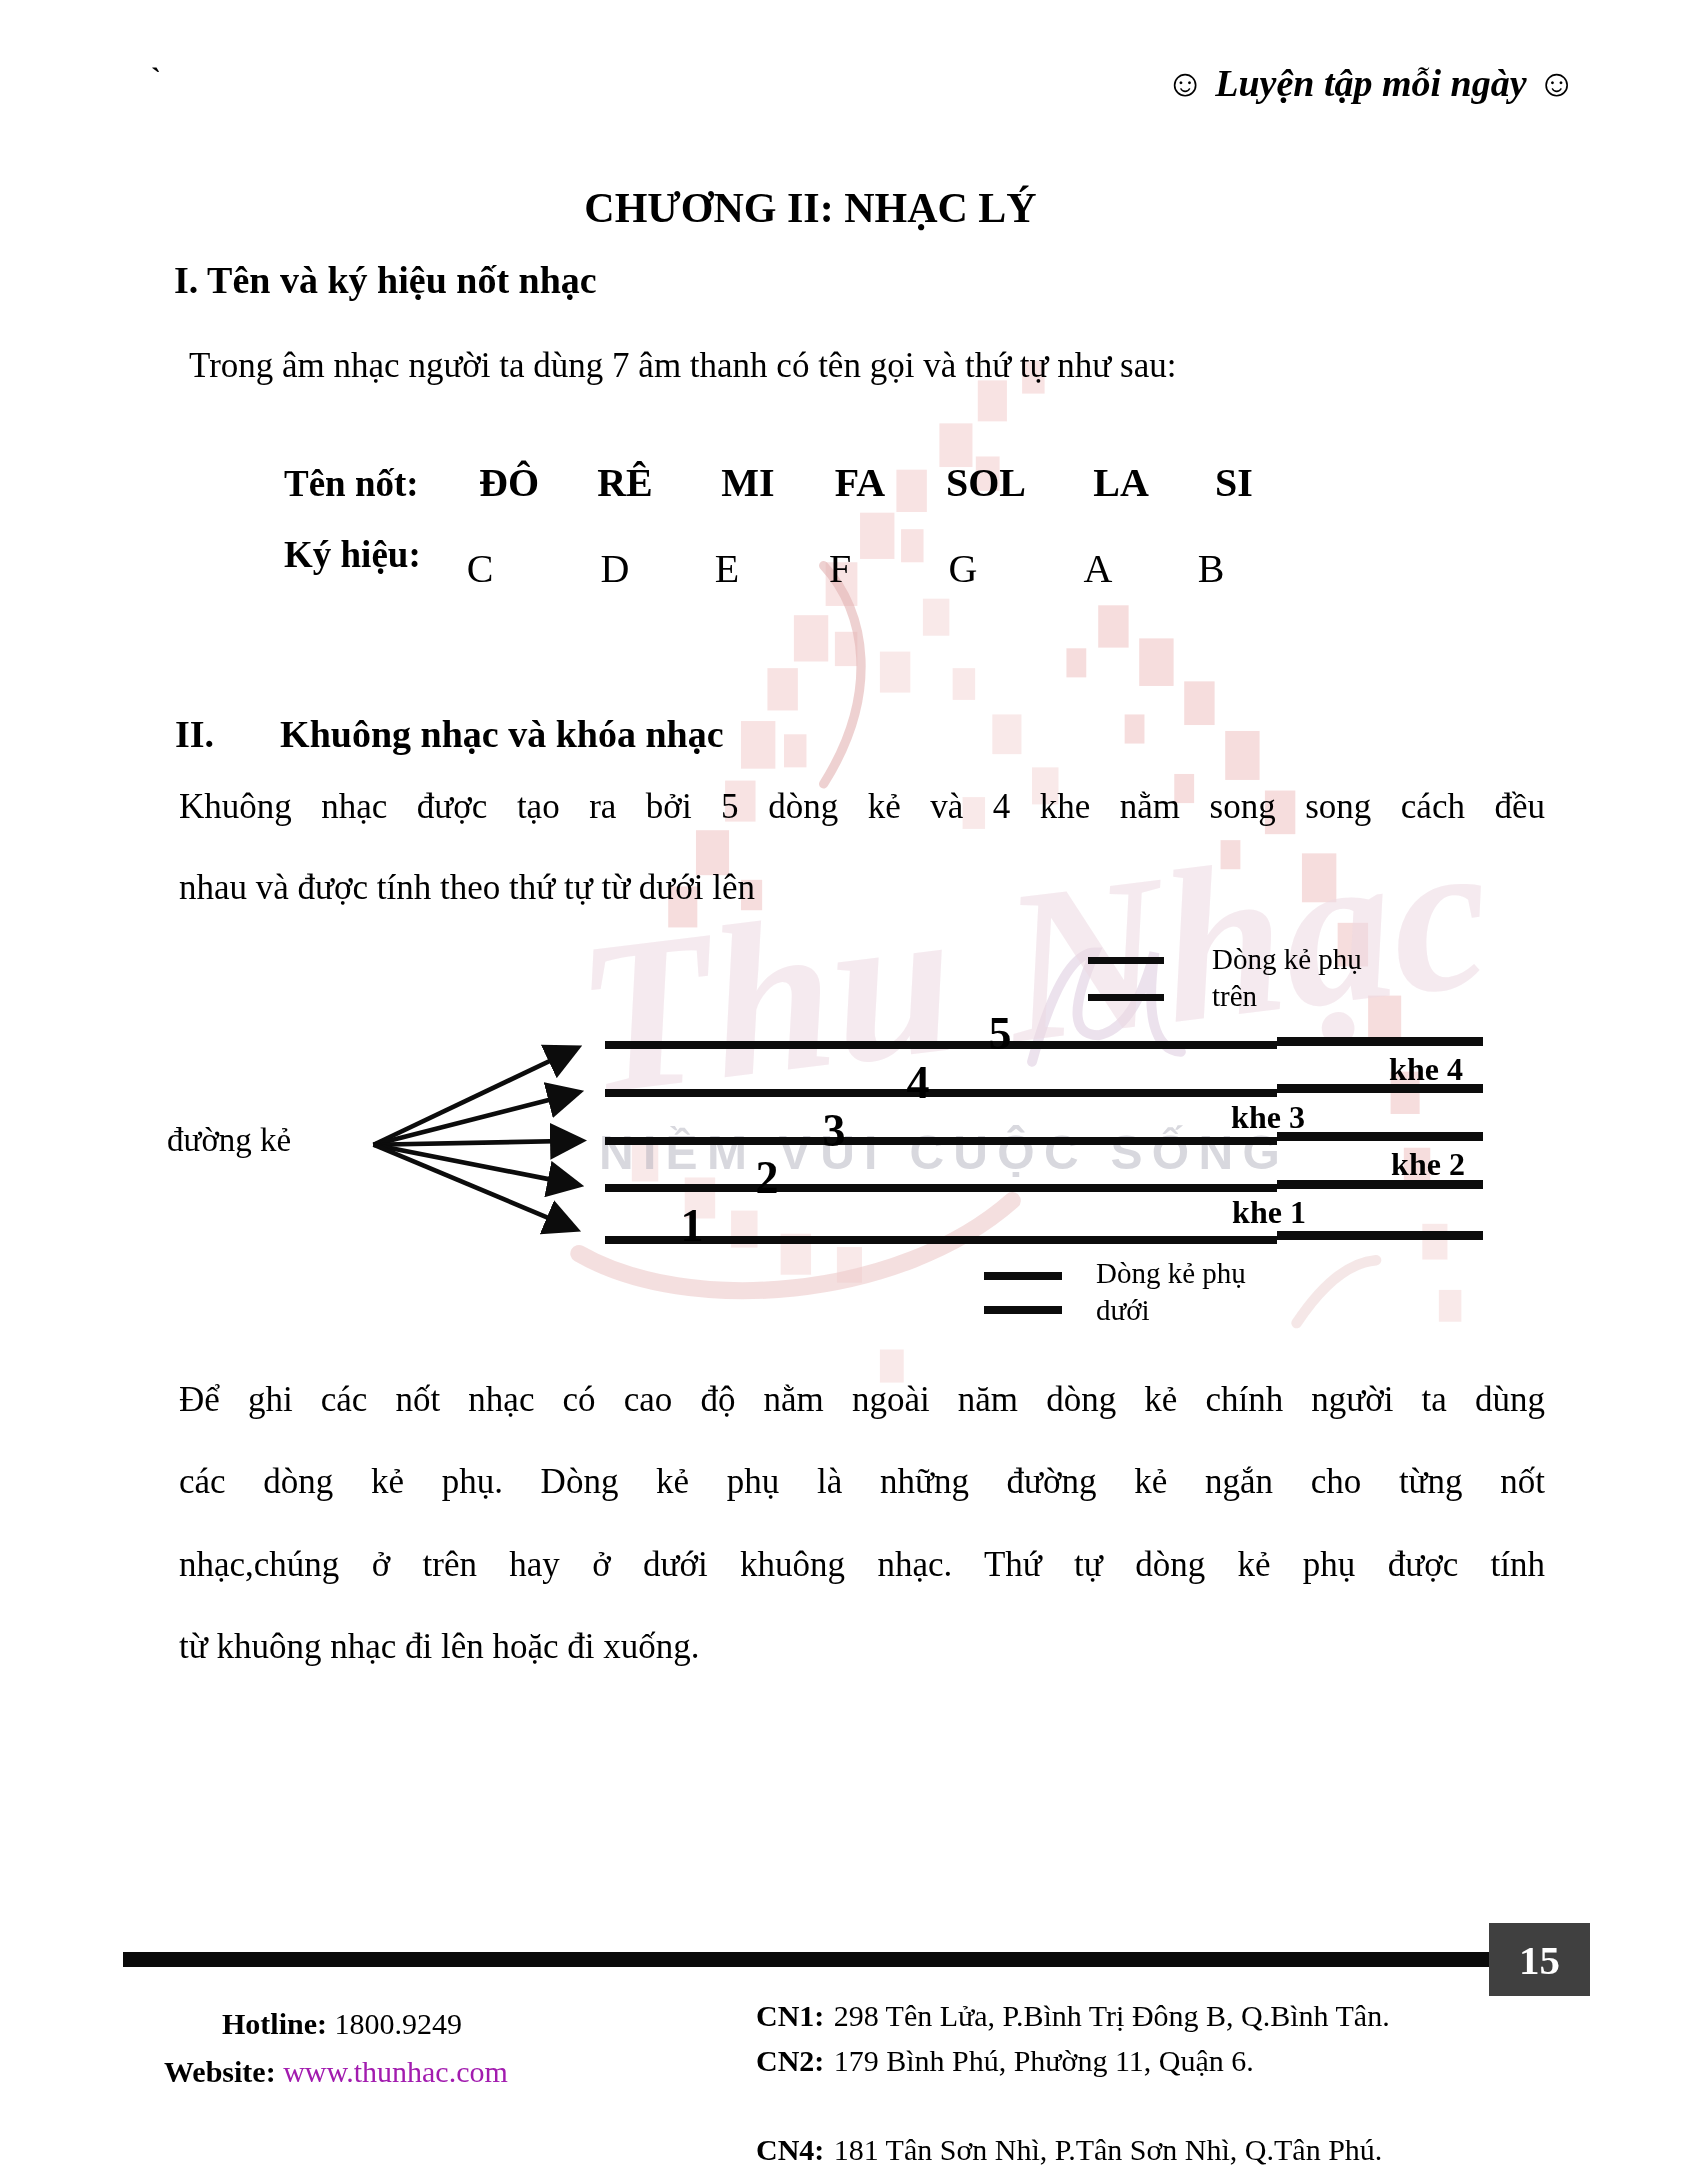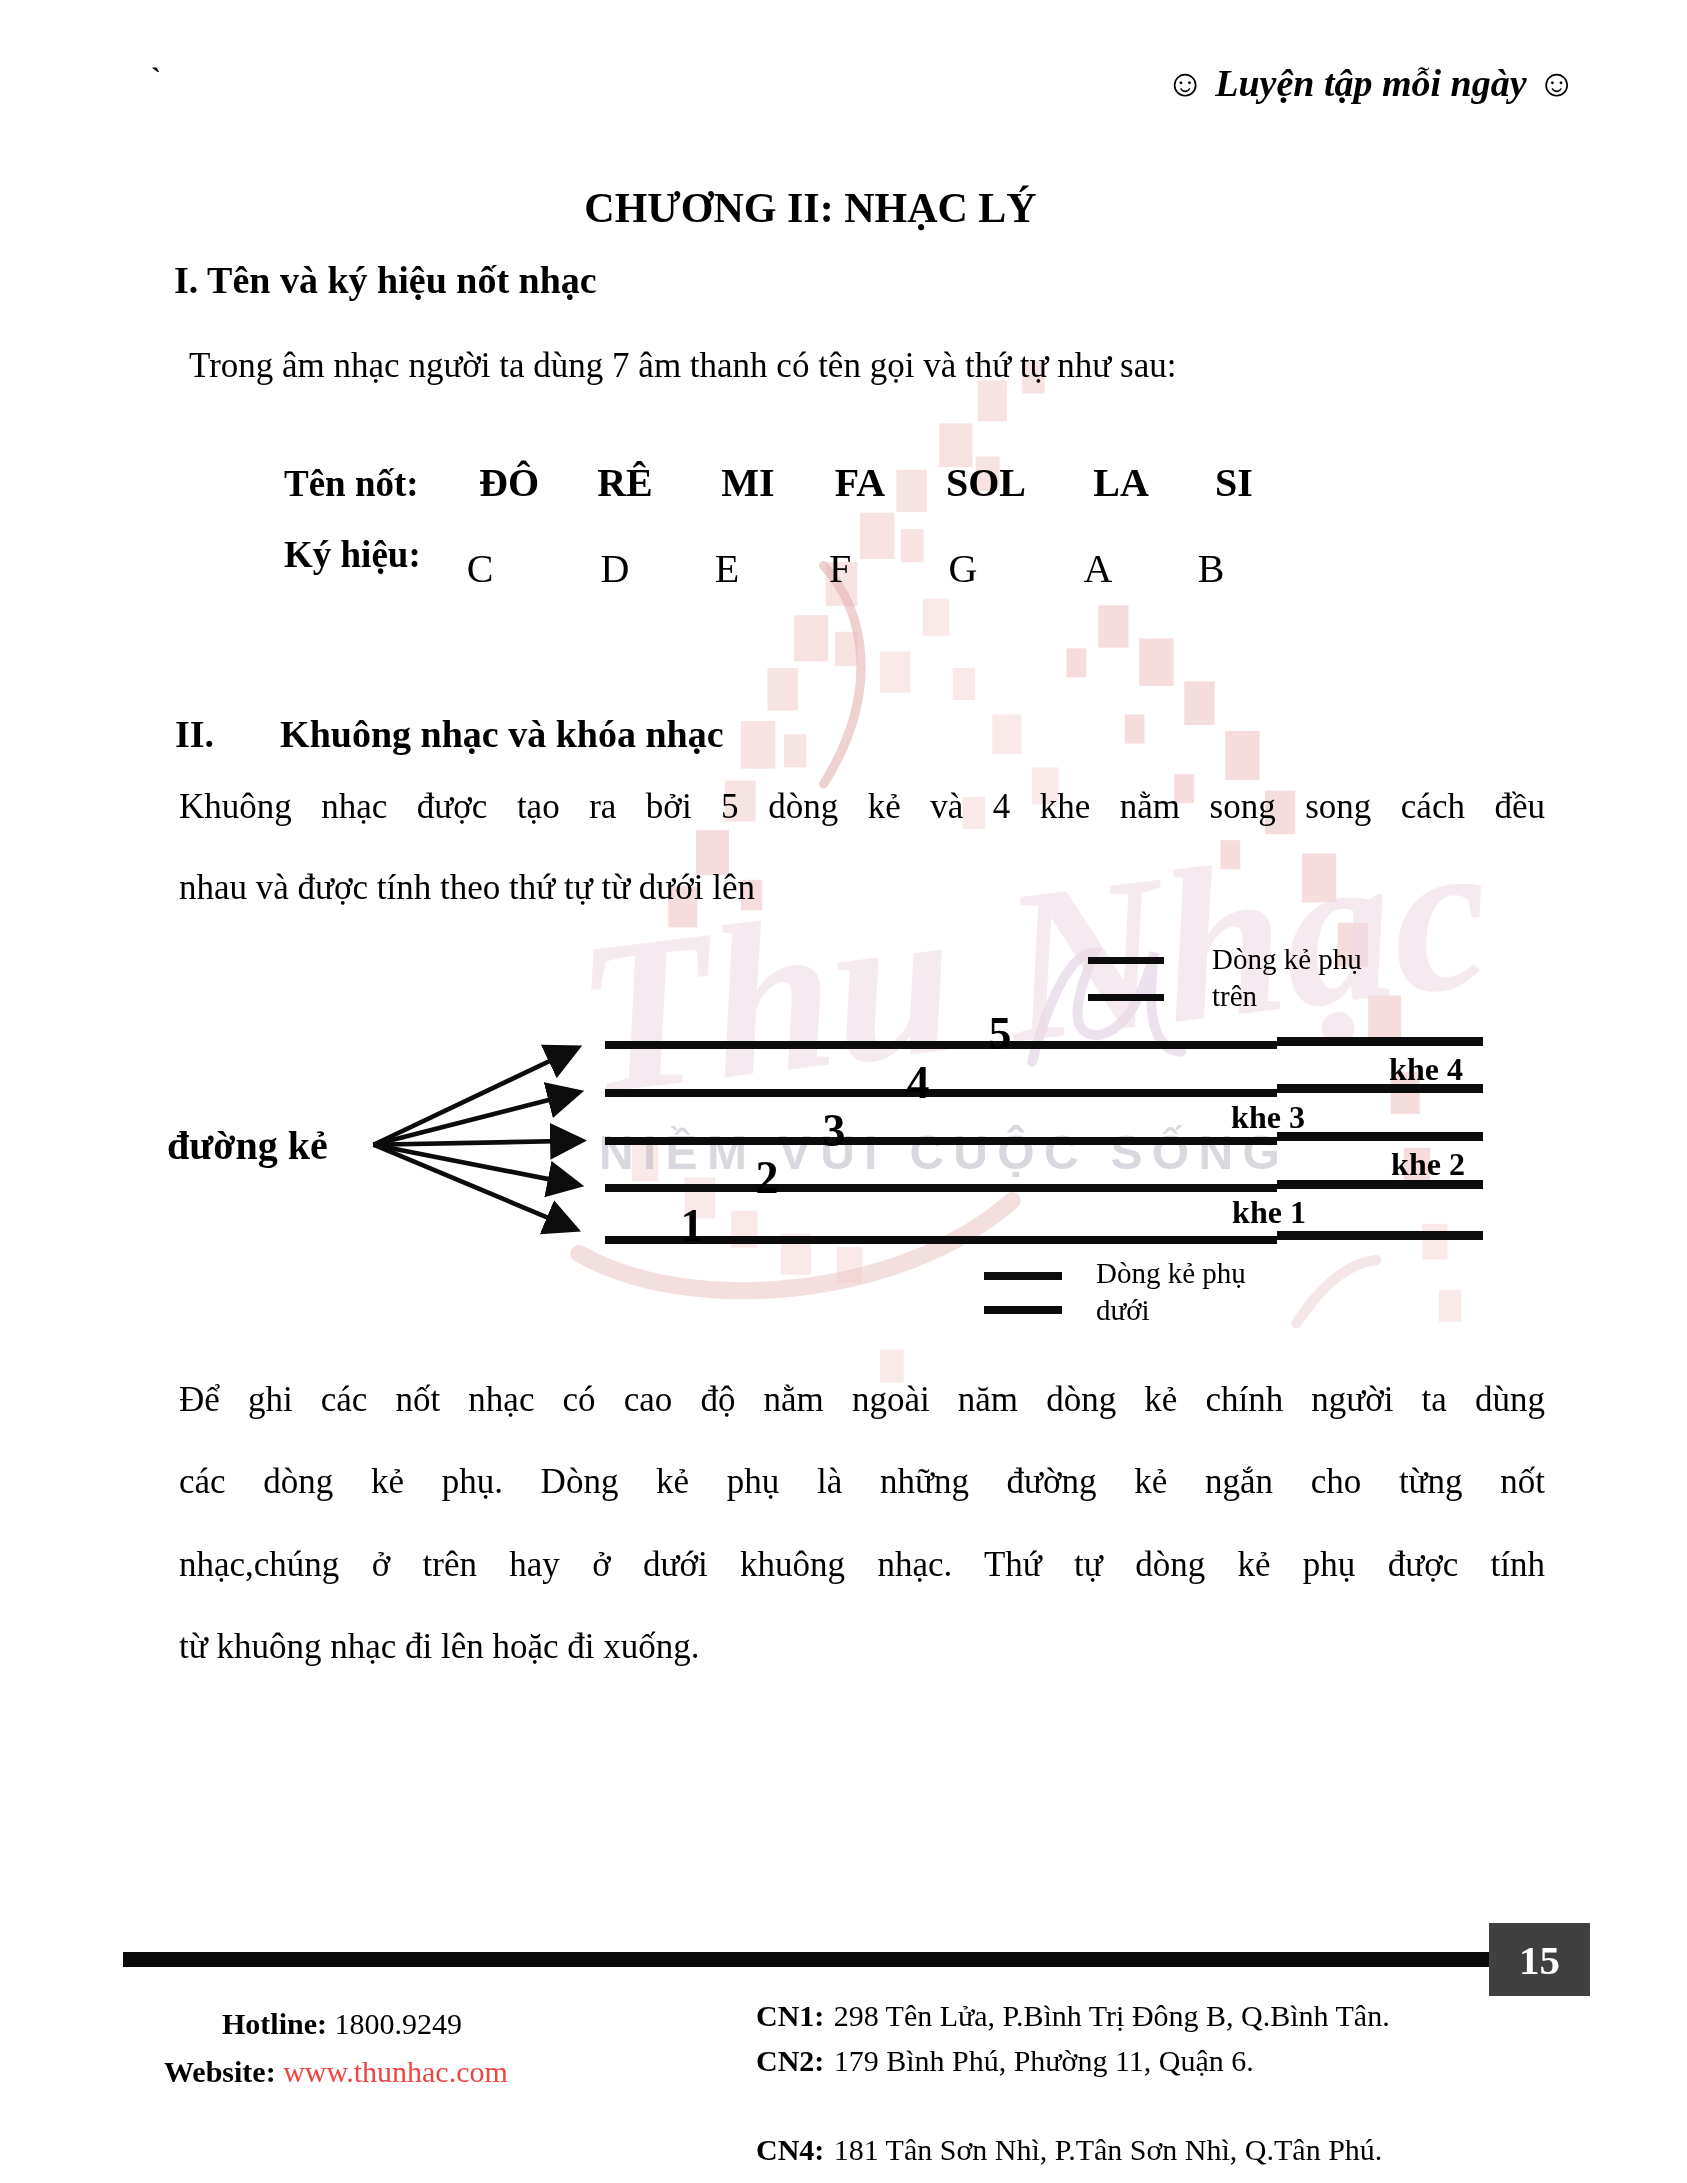--- a/index.html
+++ b/index.html
@@ -33,30 +33,30 @@
   .intro{left:189px;top:343px;}
   .tbl-label{font-size:37px;font-weight:bold;white-space:nowrap;}
   .note-name{font-size:40px;font-weight:bold;transform:translateX(-50%);white-space:nowrap;}
   .note-sym{font-size:40px;transform:translateX(-50%);white-space:nowrap;}
   .sec2-row{left:175px;top:712px;display:flex;}
   .sec2-num{font-size:38px;font-weight:bold;margin-right:66px;}
   .staff-bar{background:#0c0c0c;}
   .staff-num{font-size:46px;font-weight:bold;transform:translate(-50%,-55%);line-height:1;}
   .khe{font-size:32px;font-weight:bold;transform:translate(-50%,-50%);white-space:nowrap;line-height:1;}
   .ledger-label{font-size:29px;white-space:nowrap;line-height:1.18;}
-  .duongke{left:167px;top:1122px;font-size:40px;font-weight:bold;white-space:nowrap;}
+  .duongke{left:167px;top:1122px;font-size:33px;font-weight:normal;white-space:nowrap;}
   .footer-bar{left:123px;top:1952px;width:1372px;height:14.6px;background:#0a0a0a;}
   .page-box{
     left:1489px;top:1923px;width:101px;height:73px;background:#404040;
     display:flex;align-items:center;justify-content:center;
   }
   .page-box span{color:#fff;font-size:41px;font-weight:bold;}
   .ft-line{font-size:30px;white-space:nowrap;}
   .ft-line b{font-weight:bold;}
-  .ft-link{color:#ef4444;text-decoration:none;}
+  .ft-link{color:#a21caf;text-decoration:none;}
   .cn-line{left:756px;font-size:30px;white-space:nowrap;}
   .cn-line b{font-weight:bold;margin-right:9.3px;}
 </style>
 </head>
 <body>
 
 <div class="page">
 
   <svg class="wm-svg" width="1687" height="2183" viewBox="0 0 2550 3300">
     <g fill="#f6dada" opacity="0.75">

